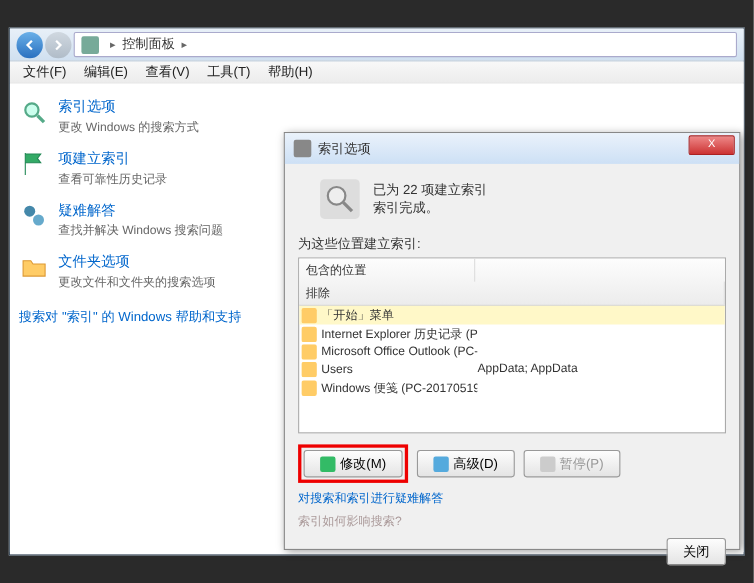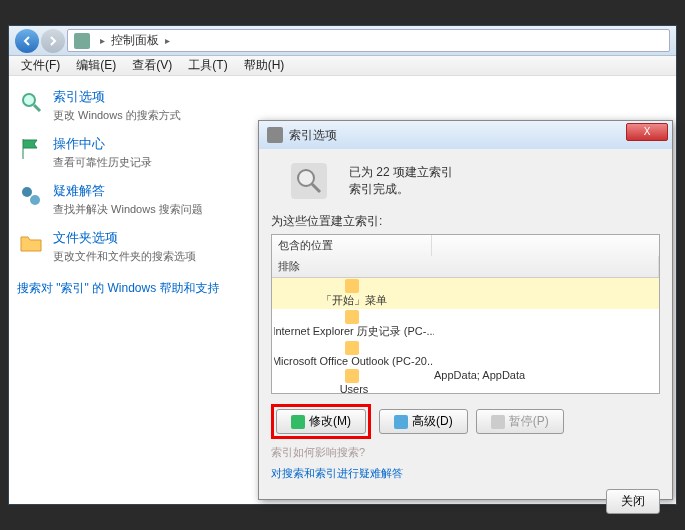--- a/index.html
+++ b/index.html
@@ -24,32 +24,32 @@
     .cp-text .title { color: #0066cc; font-size: 13px; cursor: pointer; }
     .cp-text .sub { color: #666; font-size: 11px; margin-top: 2px; }
     .help-link { color: #0066cc; font-size: 12px; margin-top: 16px; display: block; }
     
     
     .dialog { position: absolute; left: 258px; top: 120px; width: 415px; height: 380px; background: #f0f0f0; border: 1px solid #888; box-shadow: 2px 2px 8px rgba(0,0,0,0.4); }
     .dlg-title { height: 28px; background: linear-gradient(#eaf2fb, #cde0f5); display: flex; align-items: center; padding: 0 8px; font-size: 12px; color: #333; position: relative; }
     .dlg-title-icon { width: 16px; height: 16px; background: #888; border-radius: 2px; margin-right: 6px; }
     .dlg-close { position: absolute; right: 4px; top: 2px; width: 42px; height: 18px; background: linear-gradient(#e88, #c33); border: 1px solid #a22; border-radius: 2px; color: #fff; font-size: 10px; text-align: center; line-height: 16px; cursor: pointer; }
     .dlg-body { padding: 8px 12px; font-size: 12px; color: #333; }
-    .status-row { display: flex; align-items: center; margin: 6px 0 14px 20px; gap: 10px; }
+    .status-row { display: flex; align-items: center; margin: 6px 0 14px 20px; }
     .status-icon { width: 36px; height: 36px; background: #ddd; border-radius: 4px; margin-right: 12px; display:flex;align-items:center;justify-content:center; }
     .locations-label { margin-bottom: 4px; }
     .loc-table { border: 1px solid #aaa; background: #fff; height: 160px; overflow: auto; }
     .loc-header { display: flex; background: linear-gradient(#fdfdfd,#ececec); border-bottom: 1px solid #ccc; font-size: 11px; flex-direction: column; }
     .loc-header div { padding: 3px 6px; border-right: 1px solid #ddd; }
     .loc-col1 { width: 160px; }
     .loc-col2 { flex: 1; }
     .loc-rows { font-size: 11px; }
     .loc-row { display: flex; padding: 1px 2px; }
     .loc-row.selected { background: #fff8c8; }
-    .loc-row .c1 { width: 160px; display: flex; align-items: center; overflow: hidden; white-space: nowrap; text-overflow: ellipsis; flex-direction: column; }
+    .loc-row .c1 { width: 160px; display: flex; align-items: center; overflow: hidden; white-space: nowrap; text-overflow: ellipsis; }
     .loc-row .c2 { flex: 1; white-space: nowrap; }
     .loc-miniicon { width: 14px; height: 14px; background: #fc6; border-radius: 2px; margin-right: 4px; flex-shrink: 0; }
     
     .btn-row { display: flex; gap: 8px; margin-top: 10px; align-items: center; }
     .btn { padding: 3px 14px; font-size: 12px; background: linear-gradient(#fdfdfd,#e4e4e4); border: 1px solid #999; border-radius: 3px; cursor: pointer; display: flex; align-items: center; gap: 4px; }
     .btn.disabled { color: #999; }
     .modify-highlight { border: 3px solid #e00; padding: 2px; display: inline-block; }
     .mini-badge { width: 14px; height: 14px; border-radius: 2px; }
     .link-row { margin-top: 6px; font-size: 11px; }
     .link-row a { color: #0066cc; text-decoration: none; cursor: pointer; }
@@ -99,21 +99,21 @@
           <div class="sub">更改 Windows 的搜索方式</div>
         </div>
       </div>
       <div class="cp-item">
         <div class="cp-icon">
           <svg width="24" height="24" viewBox="0 0 24 24">
               <path d="M4 2 v20 M4 3 h14 l-3 4 3 4 h-14" fill="#3a6" stroke="#285"></path>
             </svg>
         </div>
         <div class="cp-text">
-          <div class="title">操作中心</div>
+          <div class="title">项建立索引</div>
           <div class="sub">查看可靠性历史记录</div>
         </div>
       </div>
       <div class="cp-item">
         <div class="cp-icon">
           <svg width="24" height="24" viewBox="0 0 24 24">
               <circle cx="8" cy="8" r="5" fill="#48a"></circle>
               <circle cx="16" cy="16" r="5" fill="#6ac"></circle>
             </svg>
         </div>
@@ -210,23 +210,23 @@
         <button class="btn">
           <span class="mini-badge" style="background:#5ad"></span>
           <span>高级(D)</span>
         </button>
         <button class="btn disabled">
           <span class="mini-badge" style="background:#ccc"></span>
           <span>暂停(P)</span>
         </button>
       </div>
       <div class="link-row">
+        <a>对搜索和索引进行疑难解答</a>
+      </div>
+      <div class="link-row">
         <a class="dim">索引如何影响搜索?</a>
-      </div>
-      <div class="link-row">
-        <a>对搜索和索引进行疑难解答</a>
       </div>
       <div class="dlg-footer">
         <button class="btn">关闭</button>
       </div>
     </div>
   </div>
 </div>
 
 </body></html>

